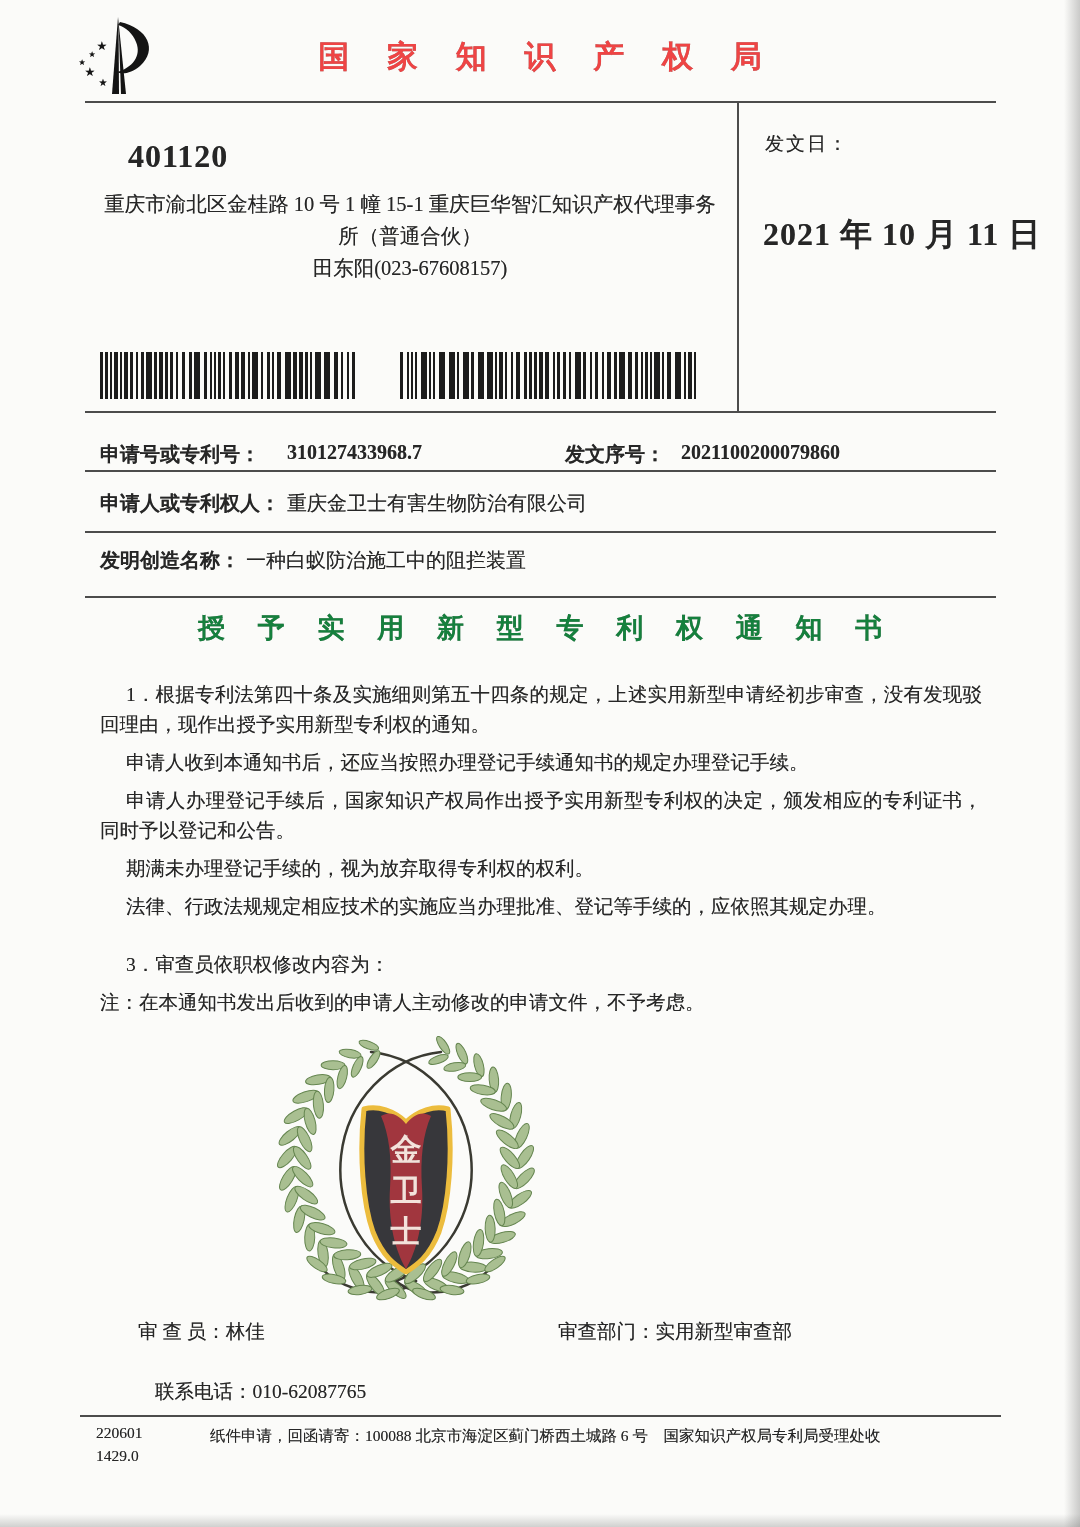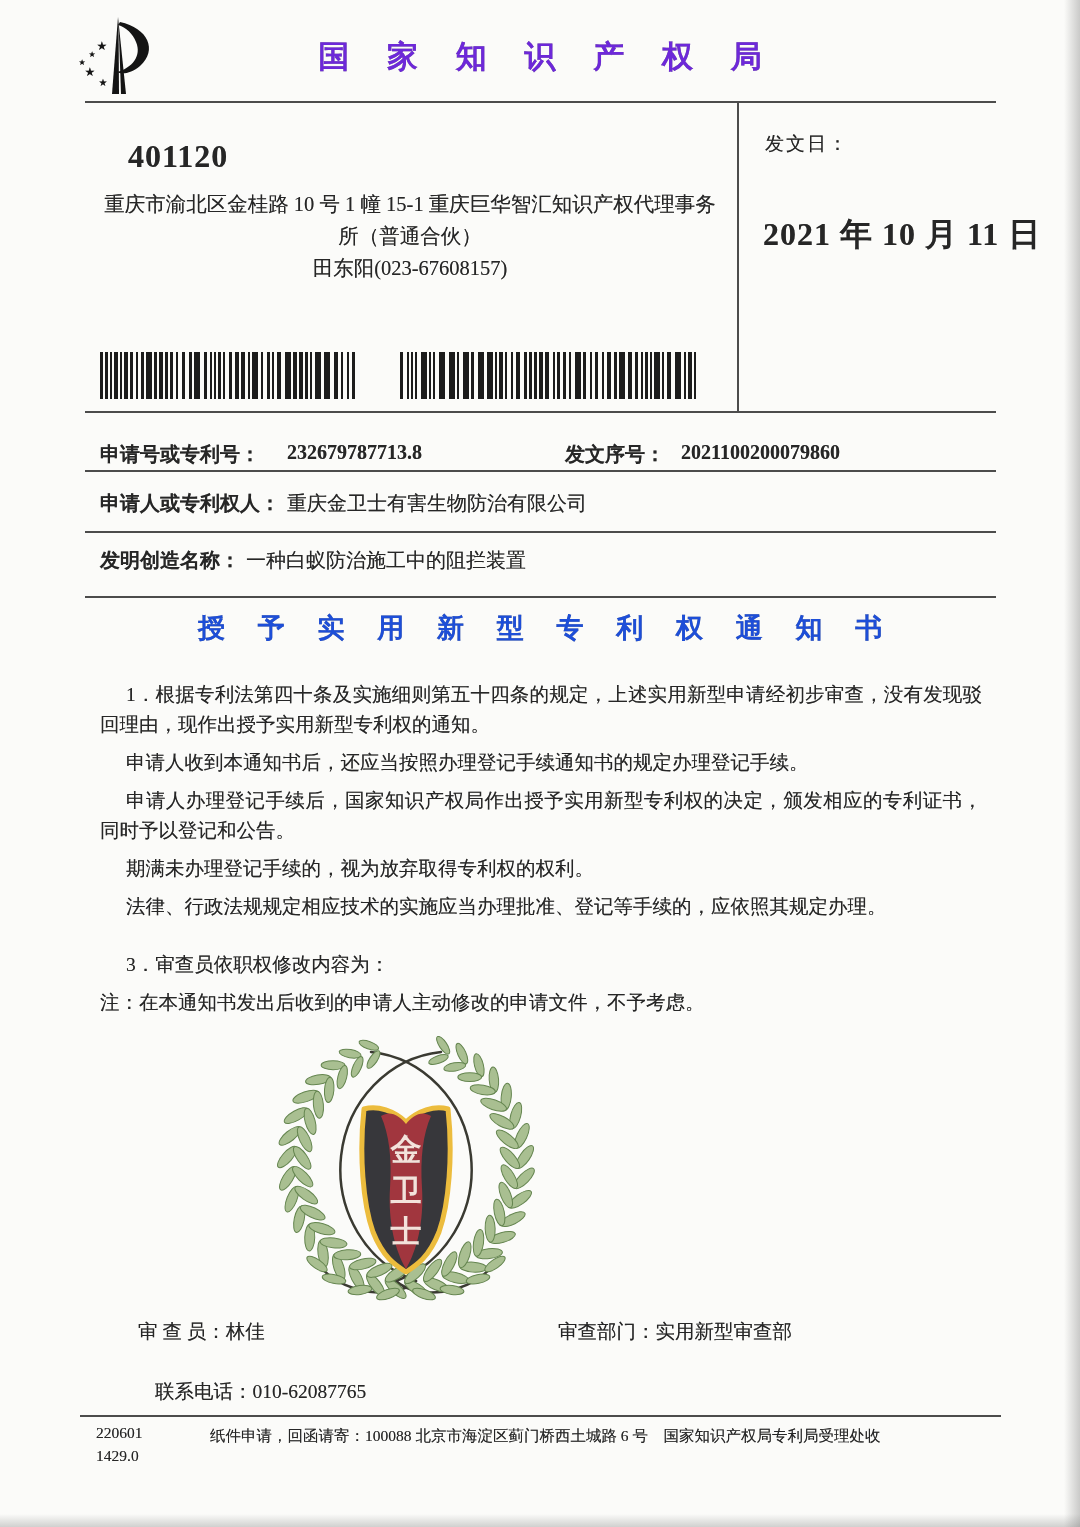--- a/index.html
+++ b/index.html
@@ -10,42 +10,42 @@
     color:#262626;
     text-shadow:0 0 0.6px rgba(50,50,50,.55);
   }
   .rule{position:absolute;left:85px;width:911px;height:2px;background:#4c4c4c;}
   #r1{top:101px}#r2{top:411px}#r3{top:470px}#r4{top:531px}#r5{top:596px}
   #r6{top:1415px;left:80px;width:921px}
   .vline{position:absolute;left:737px;top:101px;width:2px;height:312px;background:#4c4c4c;}
 
   .logo{position:absolute;left:72px;top:14px;width:88px;height:84px;}
   .agency{position:absolute;top:36px;left:0;width:100%;text-align:center;
-    font-size:31px;font-weight:bold;letter-spacing:15px;text-indent:15px;color:#6d28d9;}
+    font-size:31px;font-weight:bold;letter-spacing:15px;text-indent:15px;color:#ef4444;}
 
   .date-label{position:absolute;left:765px;top:131px;font-size:19px;letter-spacing:2px;}
   .date-value{position:absolute;left:763px;top:213px;font-size:32px;font-weight:600;letter-spacing:1px;}
 
   .postcode{position:absolute;left:128px;top:138px;font-size:32px;font-weight:bold;letter-spacing:1px;}
   .addr{position:absolute;left:95px;top:188px;width:630px;text-align:center;
     font-size:20.5px;line-height:32px;}
 
   .barcode{position:absolute;top:352px;height:47px;overflow:hidden;}
   #bc1{left:100px;width:256px;} #bc2{left:400px;width:300px;}
 
   .fl{position:absolute;font-size:20px;font-weight:bold;white-space:nowrap;}
   .fv{position:absolute;font-size:20px;white-space:nowrap;}
   .fvb{font-weight:bold;}
   #app-label{left:100px;top:441px}   #app-val{left:287px;top:441px}
   #ser-label{left:565px;top:441px}   #ser-val{left:681px;top:441px}
   #apl-label{left:100px;top:490px}   #apl-val{left:287px;top:490px}
   #inv-label{left:100px;top:547px}   #inv-val{left:246px;top:547px}
 
   .notice-title{position:absolute;top:610px;left:0;width:100%;text-align:center;
-    font-size:27px;font-weight:bold;letter-spacing:13px;text-indent:13px;color:#1d4ed8;}
+    font-size:27px;font-weight:bold;letter-spacing:13px;text-indent:13px;color:#15803d;}
 
   .body{position:absolute;left:92px;top:672px;width:898px;font-size:19.5px;
     line-height:30px;text-align:justify;}
   .body p{margin:8px;text-indent:26px;}
   .body p.np{text-indent:0;}
   #p6{margin-top:27px;} #p7{margin-top:28px;}
 
   .emblem{position:absolute;left:256px;top:1036px;width:300px;height:274px;opacity:.96;}
 
   .sign{position:absolute;font-size:19.5px;white-space:nowrap;}
@@ -182,21 +182,21 @@
         <rect x="262" y="0" width="2" height="47" fill="#1c1c1c"></rect>
         <rect x="267" y="0" width="4" height="47" fill="#1c1c1c"></rect>
         <rect x="275" y="0" width="6" height="47" fill="#1c1c1c"></rect>
         <rect x="284" y="0" width="2" height="47" fill="#1c1c1c"></rect>
         <rect x="288" y="0" width="4" height="47" fill="#1c1c1c"></rect>
         <rect x="294" y="0" width="2" height="47" fill="#1c1c1c"></rect>
       </svg></div>
   <div class="rule" id="r2"></div>
 
   <span class="fl" id="app-label">申请号或专利号：</span>
-  <span class="fv fvb" id="app-val">232679787713.8</span>
+  <span class="fv fvb" id="app-val">310127433968.7</span>
   <span class="fl" id="ser-label">发文序号：</span>
   <span class="fv fvb" id="ser-val">2021100200079860</span>
   <div class="rule" id="r3"></div>
 
   <span class="fl" id="apl-label">申请人或专利权人：</span>
   <span class="fv" id="apl-val">重庆金卫士有害生物防治有限公司</span>
   <div class="rule" id="r4"></div>
 
   <span class="fl" id="inv-label">发明创造名称：</span>
   <span class="fv" id="inv-val">一种白蚁防治施工中的阻拦装置</span>

